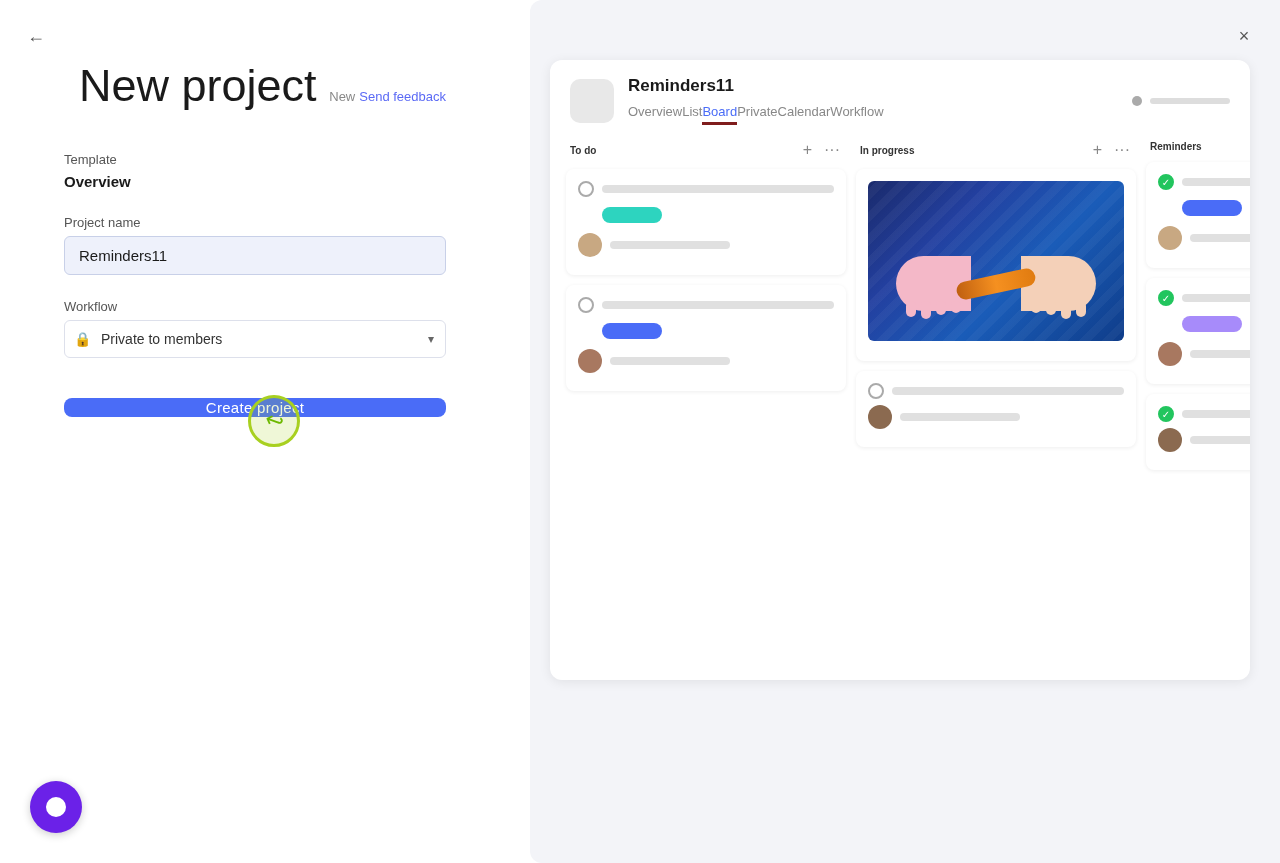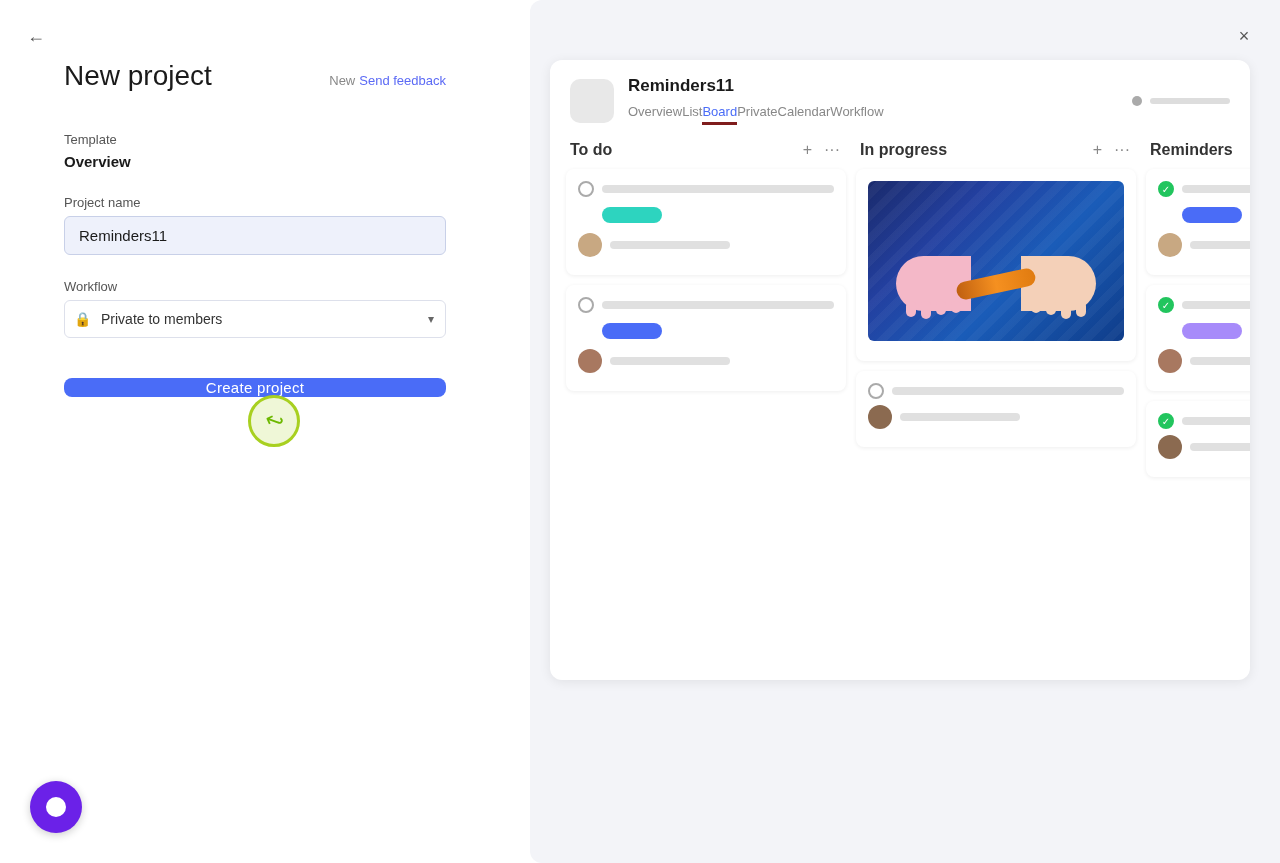--- a/index.html
+++ b/index.html
@@ -56,23 +56,24 @@
     }
 
     .panel-header {
       display: flex;
       align-items: baseline;
       justify-content: space-between;
       margin-bottom: 40px;
     }
 
     .page-title {
-      font-size: 28px;
+      font-size: 45px;
       font-weight: 300;
       color: #1a1a1a;
+      margin-left: 15px;
     }
 
     .header-links {
       display: flex;
       gap: 4px;
       align-items: center;
       font-size: 13px;
     }
 
     .link-new {
@@ -272,21 +273,21 @@
 
     .col-header {
       display: flex;
       align-items: center;
       justify-content: space-between;
       margin-bottom: 10px;
       padding: 0 4px;
     }
 
     .col-title {
-      font-size: 16px;
+      font-size: 10px;
       font-weight: 600;
       color: #333;
     }
 
     .col-actions {
       display: flex;
       gap: 8px;
     }
 
     .col-action-btn {

